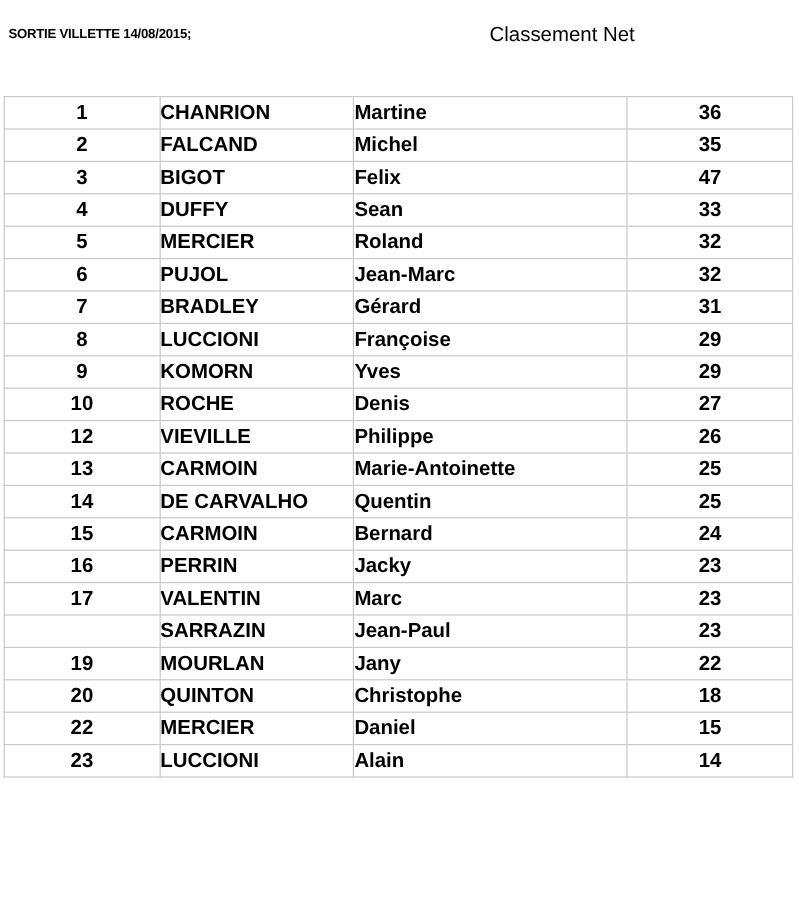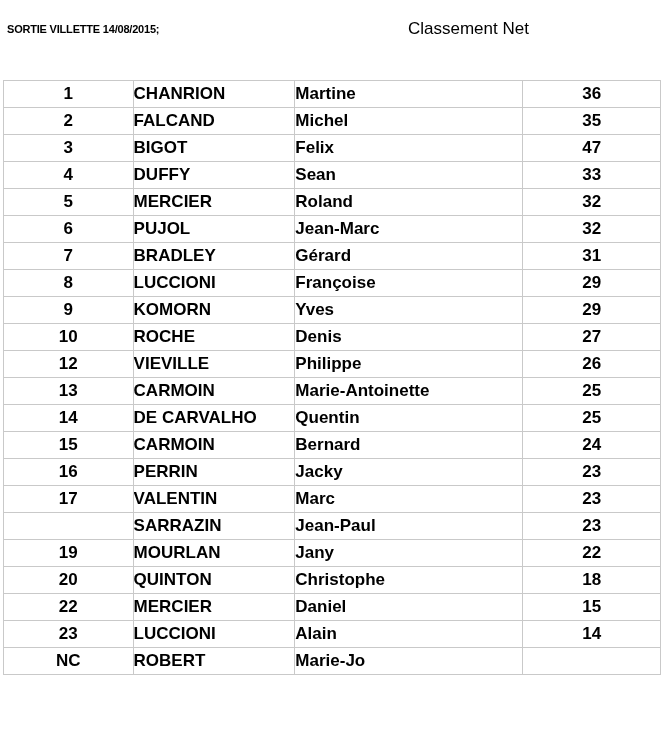--- a/index.html
+++ b/index.html
@@ -221,21 +221,15 @@
           <td class="col-lastname">MERCIER</td>
           <td class="col-firstname">Daniel</td>
           <td class="col-score">15</td>
         </tr>
         <tr>
           <td class="col-rank">23</td>
           <td class="col-lastname">LUCCIONI</td>
           <td class="col-firstname">Alain</td>
           <td class="col-score">14</td>
         </tr>
-        <tr>
-          <td class="col-rank">NC</td>
-          <td class="col-lastname">ROBERT</td>
-          <td class="col-firstname">Marie-Jo</td>
-          <td class="col-score empty-cell"></td>
-        </tr>
       </tbody>
   </table>
 </div>
 
 </body></html>

